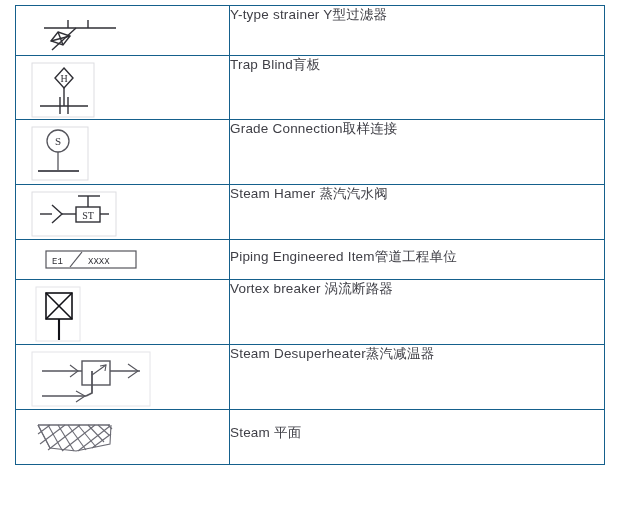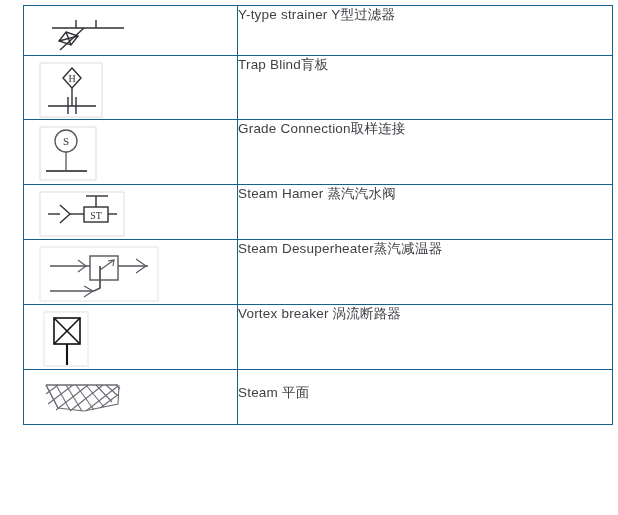--- a/index.html
+++ b/index.html
@@ -8,21 +8,21 @@
     background: #ffffff;
   }
   body {
     width: 618px;
     height: 515px;
     font-family: "Liberation Sans", "DejaVu Sans", sans-serif;
     overflow: hidden;
   }
   #legend-table {
     position: absolute;
-    left: 23px;
+    left: 15px;
     top: 5px;
     width: 590px;
     border-collapse: collapse;
     table-layout: fixed;
   }
   #legend-table td {
     border: 1px solid #15608c;
     padding: 0;
     vertical-align: top;
   }
@@ -128,20 +128,54 @@
             </g>
             <text x="58" y="28" text-anchor="middle" font-family="'Liberation Serif', serif" font-size="10" fill="#2f2f35">ST</text>
           </svg>
         </div>
       </td>
       <td class="lbl-cell">
         <span>Steam Hamer  蒸汽汽水阀</span>
       </td>
     </tr>
 
+    <tr style="height:40px">
+      <td class="sym-cell">
+        <div class="sym-pad" style="padding-top:8px">
+          <svg class="sym" width="130" height="24" viewBox="0 0 130 24" xmlns="http://www.w3.org/2000/svg">
+            <rect x="16" y="3" width="90" height="17" fill="none" stroke="#55555c" stroke-width="1.2"></rect>
+            <line x1="40" y1="19" x2="52" y2="4" stroke="#55555c" stroke-width="1.2"></line>
+            <text x="22" y="16" font-family="'Liberation Mono', monospace" font-size="9" fill="#2f2f35">E1</text>
+            <text x="58" y="16" font-family="'Liberation Mono', monospace" font-size="9" fill="#2f2f35">XXXX</text>
+          </svg>
+        </div>
+      </td>
+      <td class="lbl-cell" style="padding-top:8px">
+        <span>Piping Engineered Item管道工程单位</span>
+      </td>
+    </tr>
+
+    <tr style="height:65px">
+      <td class="sym-cell">
+        <div class="sym-pad" style="padding-left:18px">
+          <svg class="sym" width="130" height="56" viewBox="0 0 130 56" xmlns="http://www.w3.org/2000/svg">
+            <rect x="2" y="1" width="44" height="54" fill="none" stroke="#e4e4e8" stroke-width="1"></rect>
+            <g stroke="#111116" stroke-width="1.6" fill="none">
+              <rect x="12" y="7" width="26" height="26"></rect>
+              <line x1="12" y1="7" x2="38" y2="33"></line>
+              <line x1="38" y1="7" x2="12" y2="33"></line>
+              <line x1="25" y1="33" x2="25" y2="54" stroke-width="2.1"></line>
+            </g>
+          </svg>
+        </div>
+      </td>
+      <td class="lbl-cell">
+        <span> Vortex breaker 涡流断路器</span>
+      </td>
+    </tr>
 
     <tr style="height:65px">
       <td class="sym-cell">
         <div class="sym-pad">
           <svg class="sym" width="140" height="56" viewBox="0 0 140 56" xmlns="http://www.w3.org/2000/svg">
             <rect x="2" y="1" width="118" height="54" fill="none" stroke="#e4e4e8" stroke-width="1"></rect>
             <g stroke="#55555c" stroke-width="1.5" fill="none">
               <line x1="12" y1="20" x2="52" y2="20"></line>
               <path d="M 40 14 L 48 20 L 40 26" stroke-width="1.1"></path>
               <rect x="52" y="10" width="28" height="24" stroke-width="1.4"></rect>
@@ -151,39 +185,20 @@
               <path d="M 46 40 L 55 45 L 46 51" stroke-width="1.1"></path>
               <path d="M 56 45 L 62 42 L 62 20" stroke-width="1.8"></path>
               <line x1="62" y1="24" x2="76" y2="14" stroke-width="1.1"></line>
               <path d="M 70 15 L 76 14 L 75 20" stroke-width="1.1"></path>
             </g>
           </svg>
         </div>
       </td>
       <td class="lbl-cell">
         <span>Steam Desuperheater蒸汽减温器</span>
-      </td>
-    </tr>
-
-    <tr style="height:65px">
-      <td class="sym-cell">
-        <div class="sym-pad" style="padding-left:18px">
-          <svg class="sym" width="130" height="56" viewBox="0 0 130 56" xmlns="http://www.w3.org/2000/svg">
-            <rect x="2" y="1" width="44" height="54" fill="none" stroke="#e4e4e8" stroke-width="1"></rect>
-            <g stroke="#111116" stroke-width="1.6" fill="none">
-              <rect x="12" y="7" width="26" height="26"></rect>
-              <line x1="12" y1="7" x2="38" y2="33"></line>
-              <line x1="38" y1="7" x2="12" y2="33"></line>
-              <line x1="25" y1="33" x2="25" y2="54" stroke-width="2.1"></line>
-            </g>
-          </svg>
-        </div>
-      </td>
-      <td class="lbl-cell">
-        <span> Vortex breaker 涡流断路器</span>
       </td>
     </tr>
 
     <tr style="height:55px">
       <td class="sym-cell">
         <div class="sym-pad" style="padding-top:10px;padding-left:16px">
           <svg class="sym" width="130" height="38" viewBox="0 0 130 38" xmlns="http://www.w3.org/2000/svg">
             <g stroke="#6b6b74" stroke-width="1.1" fill="none">
               <line x1="6" y1="5" x2="78" y2="5" stroke-width="1.4"></line>
               <line x1="6" y1="5" x2="18" y2="28"></line>

